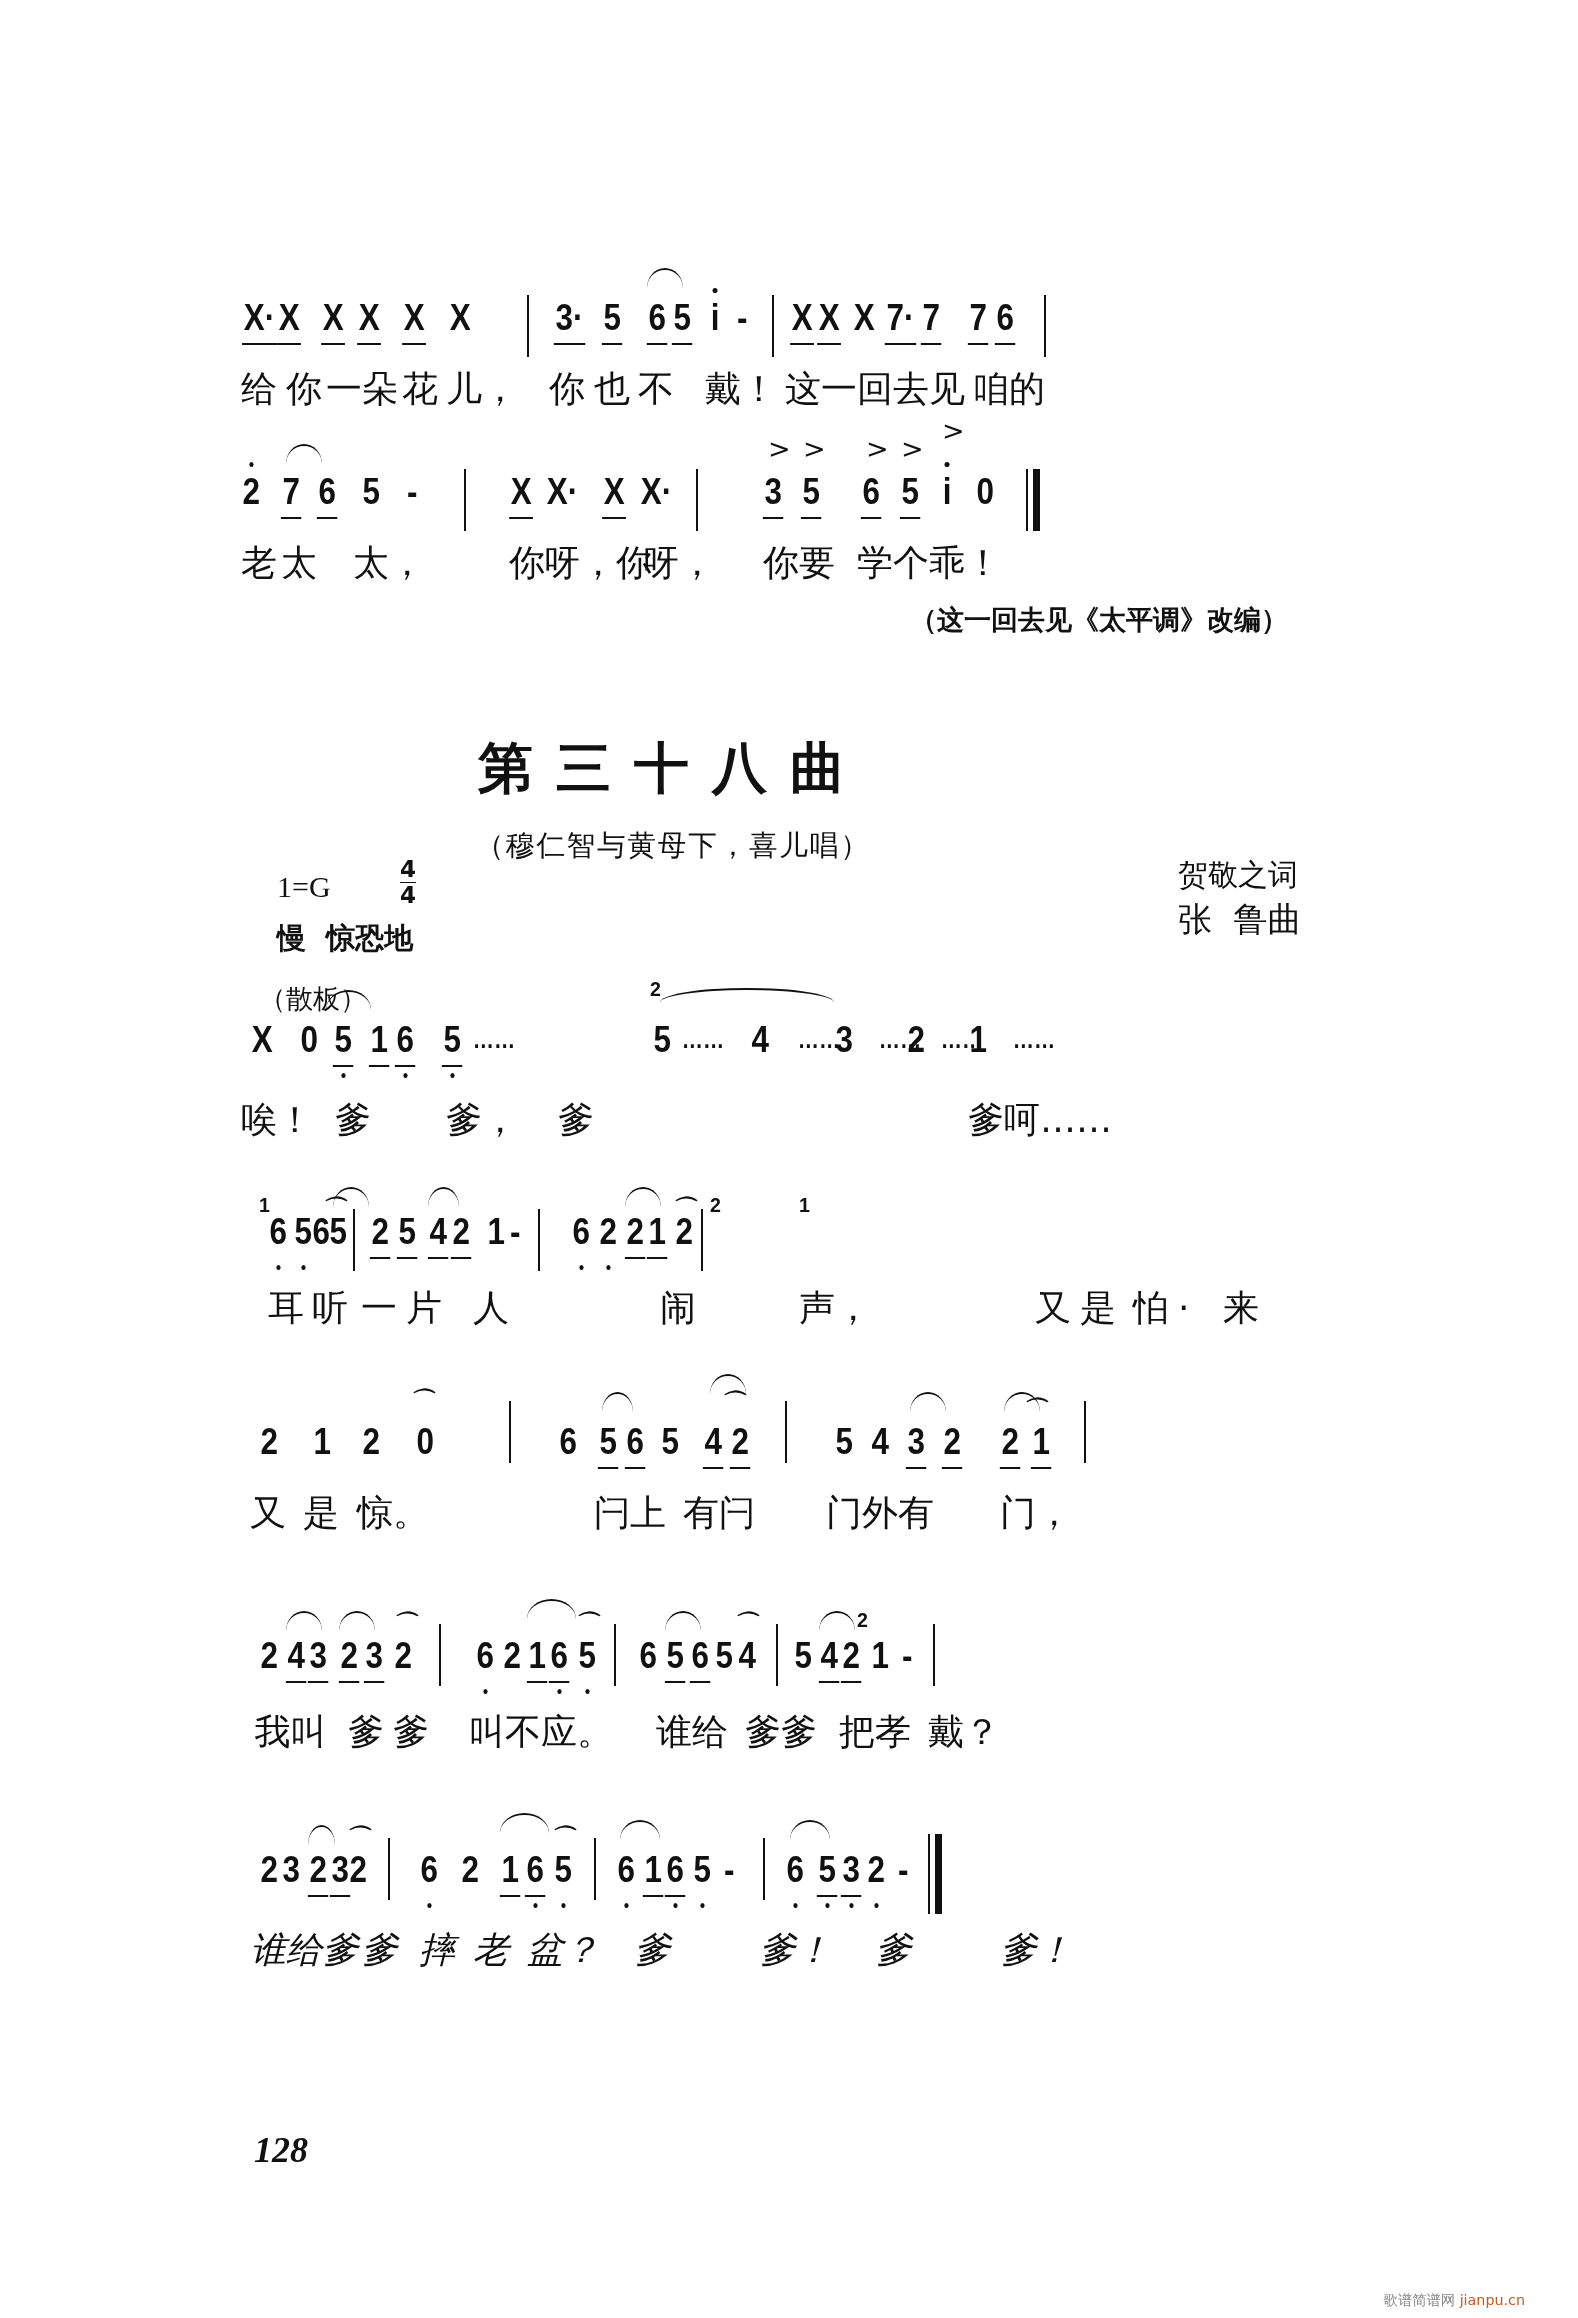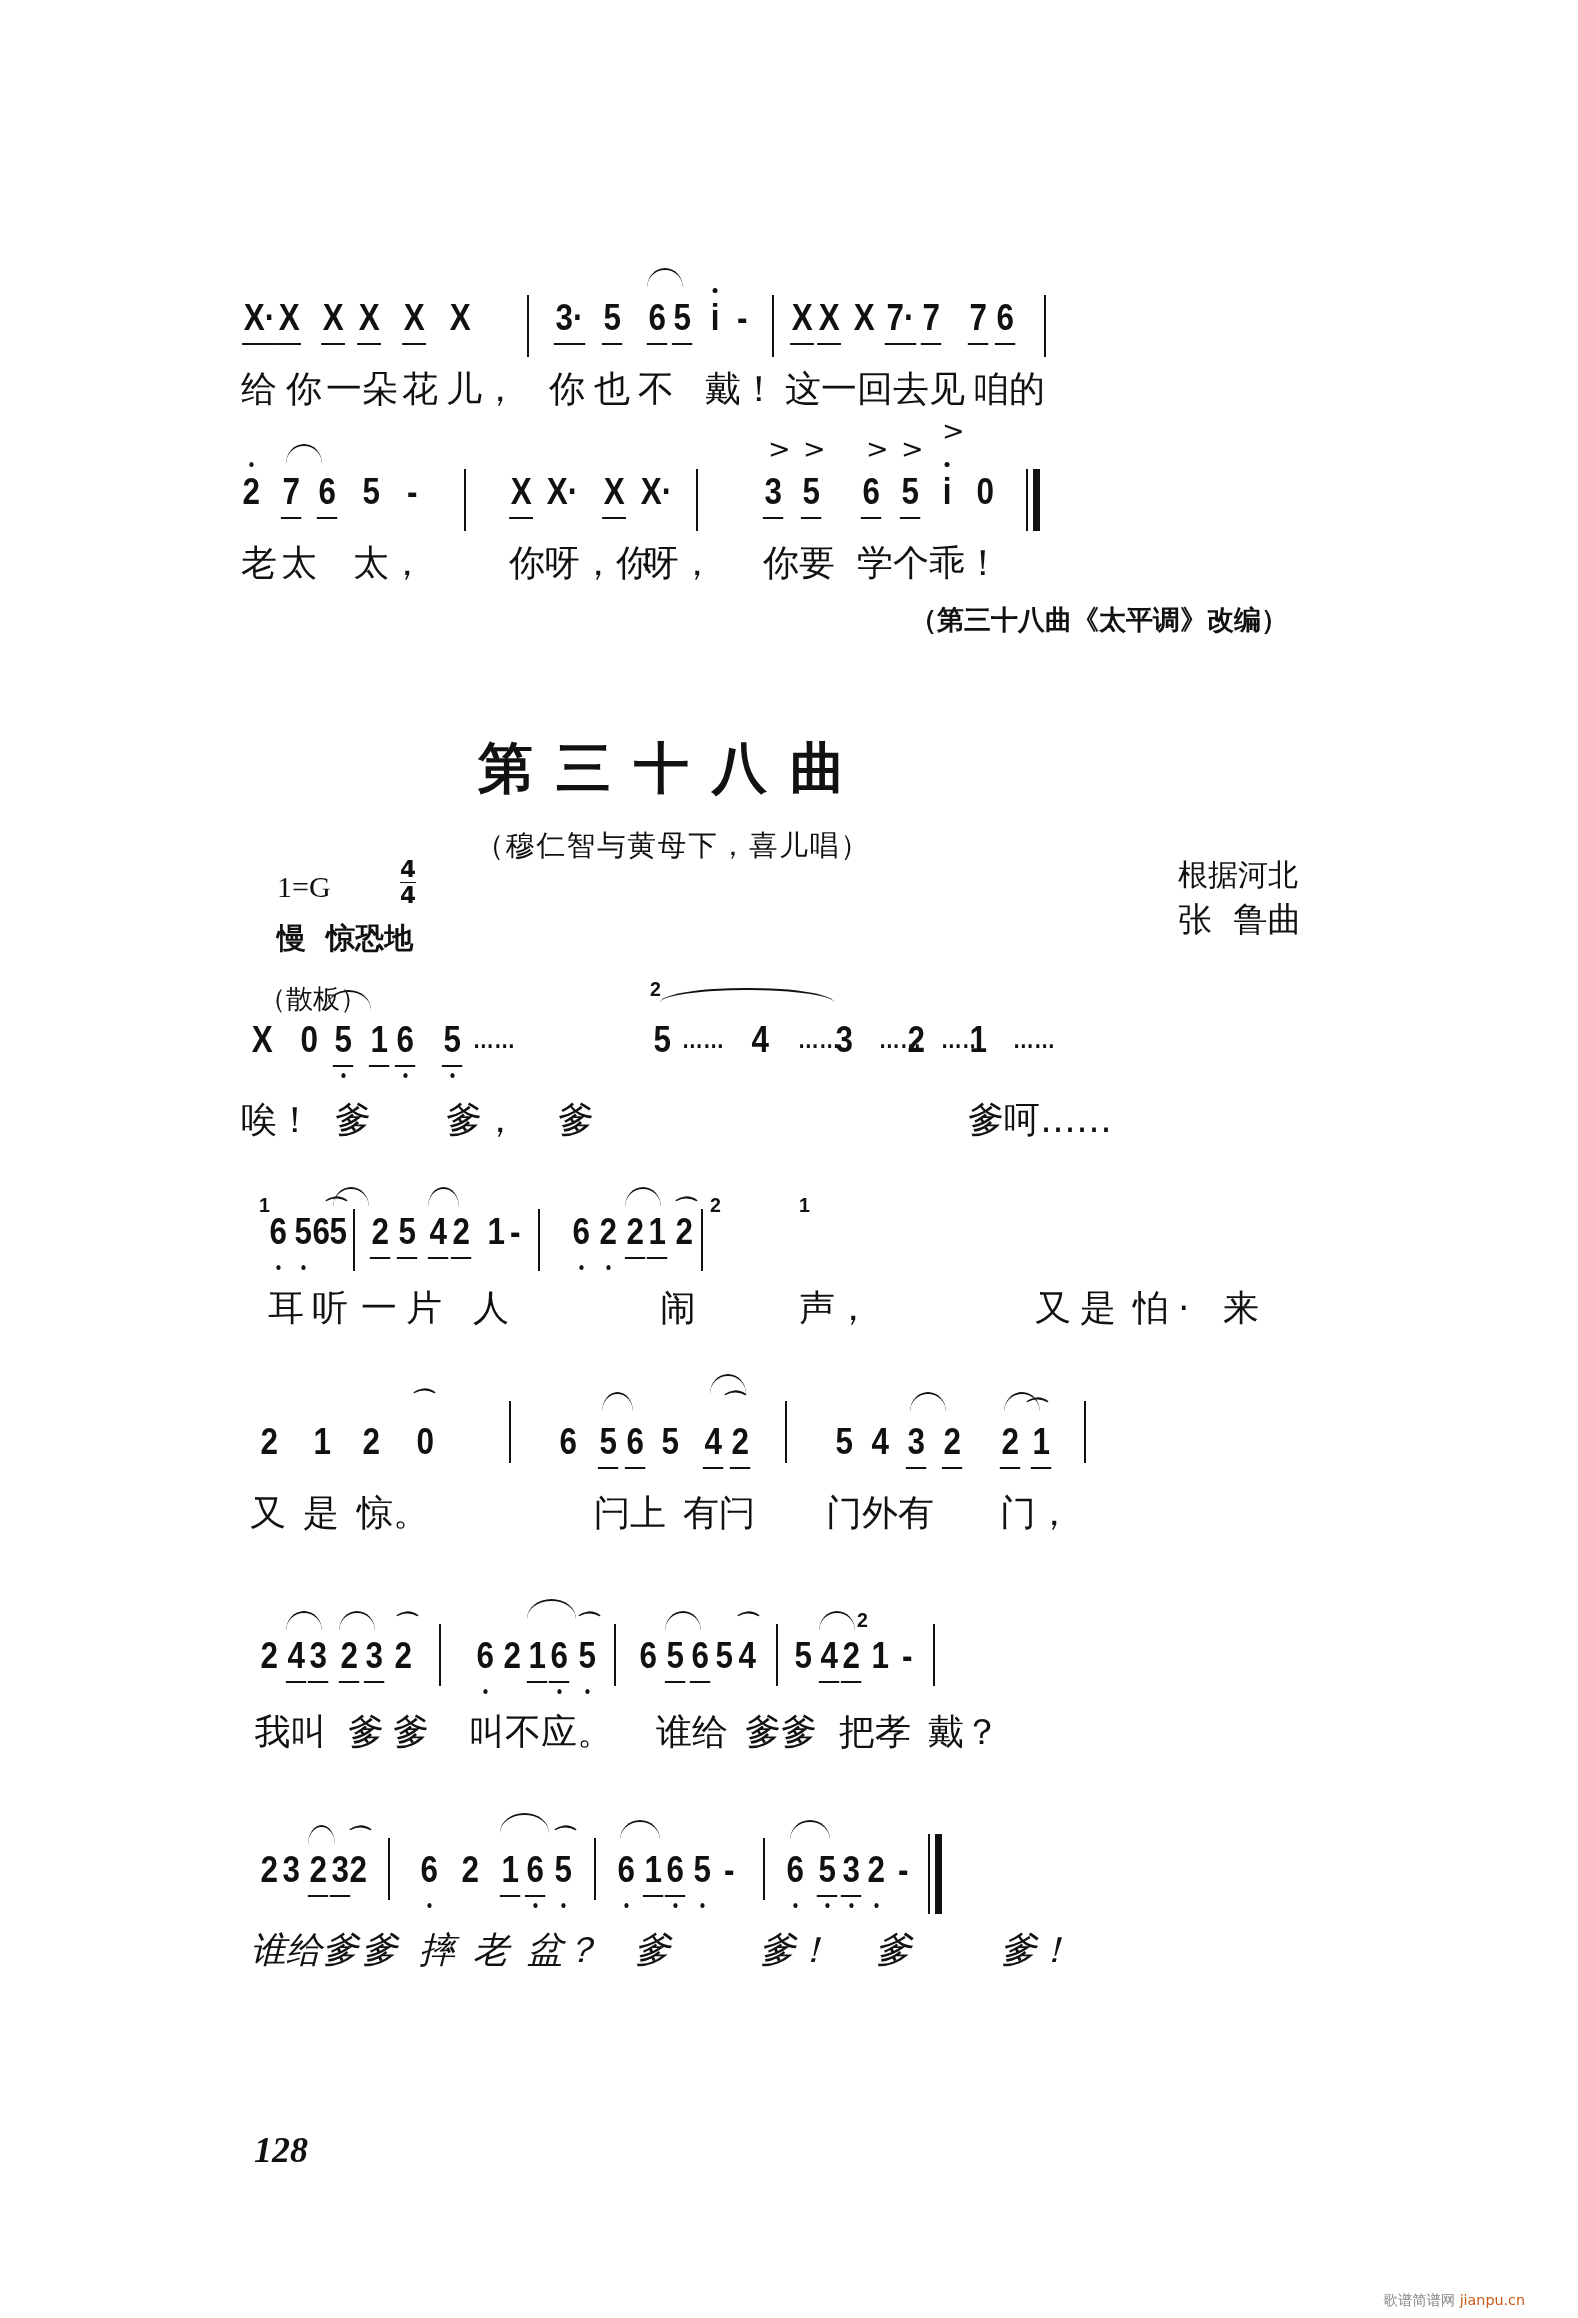--- a/index.html
+++ b/index.html
@@ -124,34 +124,34 @@
     <span class="ly" style="left:40px">太</span>
     <span class="ly" style="left:112px">太，</span>
     <span class="ly" style="left:268px">你</span>
     <span class="ly" style="left:303px">呀，你</span>
     <span class="ly" style="left:402px">呀，</span>
     <span class="ly" style="left:522px">你要</span>
     <span class="ly" style="left:616px">学个乖！</span>
   </div>
 </div>
 
-<div class="abs" style="left:910px; top:602px; font-size:27px; font-weight:bold;">（第三十八曲《太平调》改编）</div>
+<div class="abs" style="left:910px; top:602px; font-size:27px; font-weight:bold;">（这一回去见《太平调》改编）</div>
 
 <div class="title" style="top:732px; font-size:55px;">第三十八曲</div>
 <div class="title" style="top:826px; font-size:28.6px; letter-spacing:1.8px; font-family:'DejaVu Sans',sans-serif; font-weight:normal;">（穆仁智与黄母下，喜儿唱）</div>
 
 <div class="abs" style="left:277px; top:870px; font-size:30px; font-family:'Liberation Serif',serif;">
   <span>1=G</span>
 </div>
 <div class="abs" style="left:400px; top:857px; text-align:center; font-weight:bold; font-size:23px; line-height:25px;">
   <div style="border-bottom:1.8px solid #111;">4</div>
   <div>4</div>
 </div>
 <div class="abs" style="left:277px; top:919px; font-size:29px; font-weight:bold; white-space:pre;">慢  惊恐地</div>
-<div class="abs" style="left:1178px; top:855px; font-size:30px;">根据河北</div>
+<div class="abs" style="left:1178px; top:855px; font-size:30px;">贺敬之词</div>
 <div class="abs" style="left:1178px; top:897px; font-size:34px; white-space:pre;">张  鲁曲</div>
 
 <div class="row" style="top:1017px;">
   <div class="abs" style="left:18px; top:-36px; font-size:27px;">（散板）</div>
   <div class="slur" style="left:85px; top:-27px; width:45px;"></div>
   <div class="slur" style="left:419px; top:-28.6px; width:174px; height:12.5px;"></div>
   <span class="grace" style="left:409px; top:-37px;">2</span>
   <div class="notes">
     <span class="n" style="left:9px">X</span>
     <span class="n" style="left:58px">0</span>

